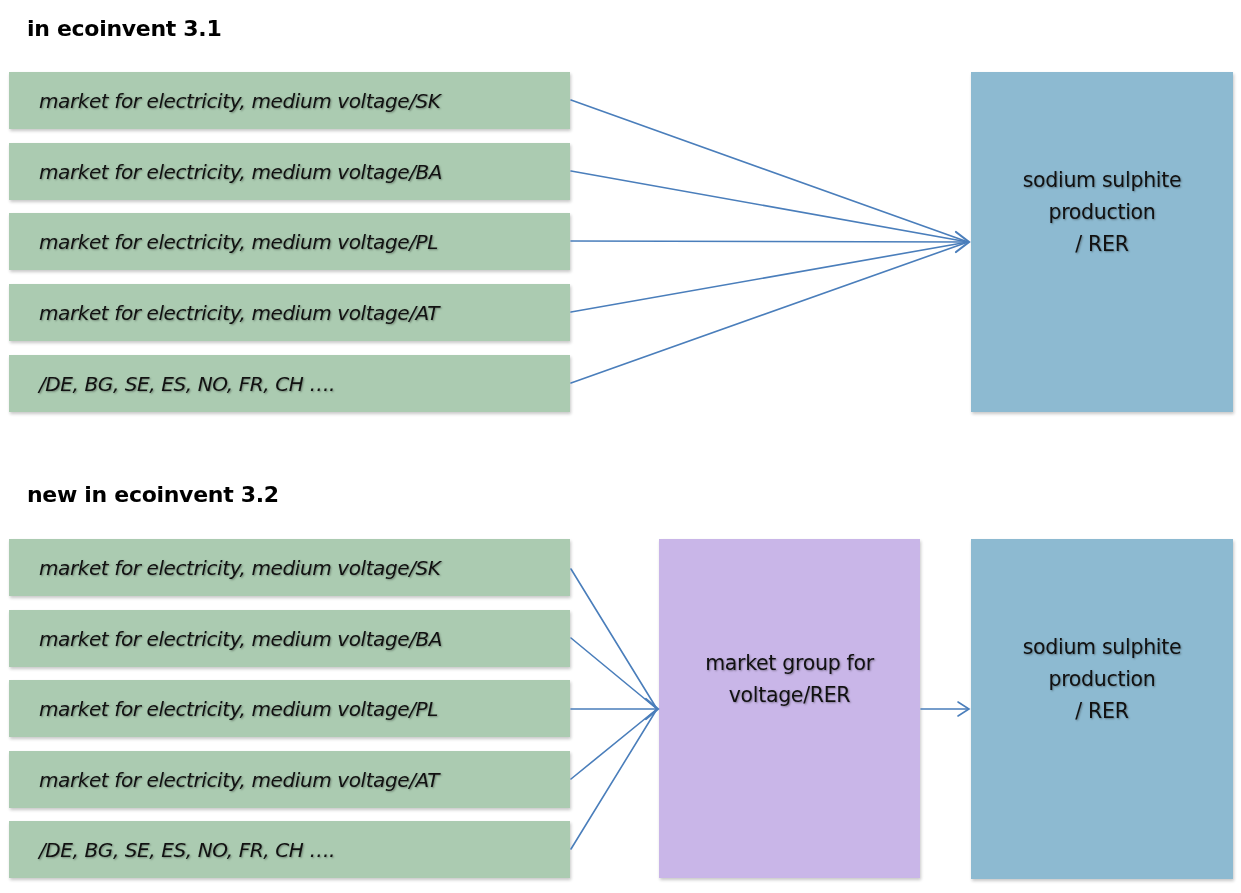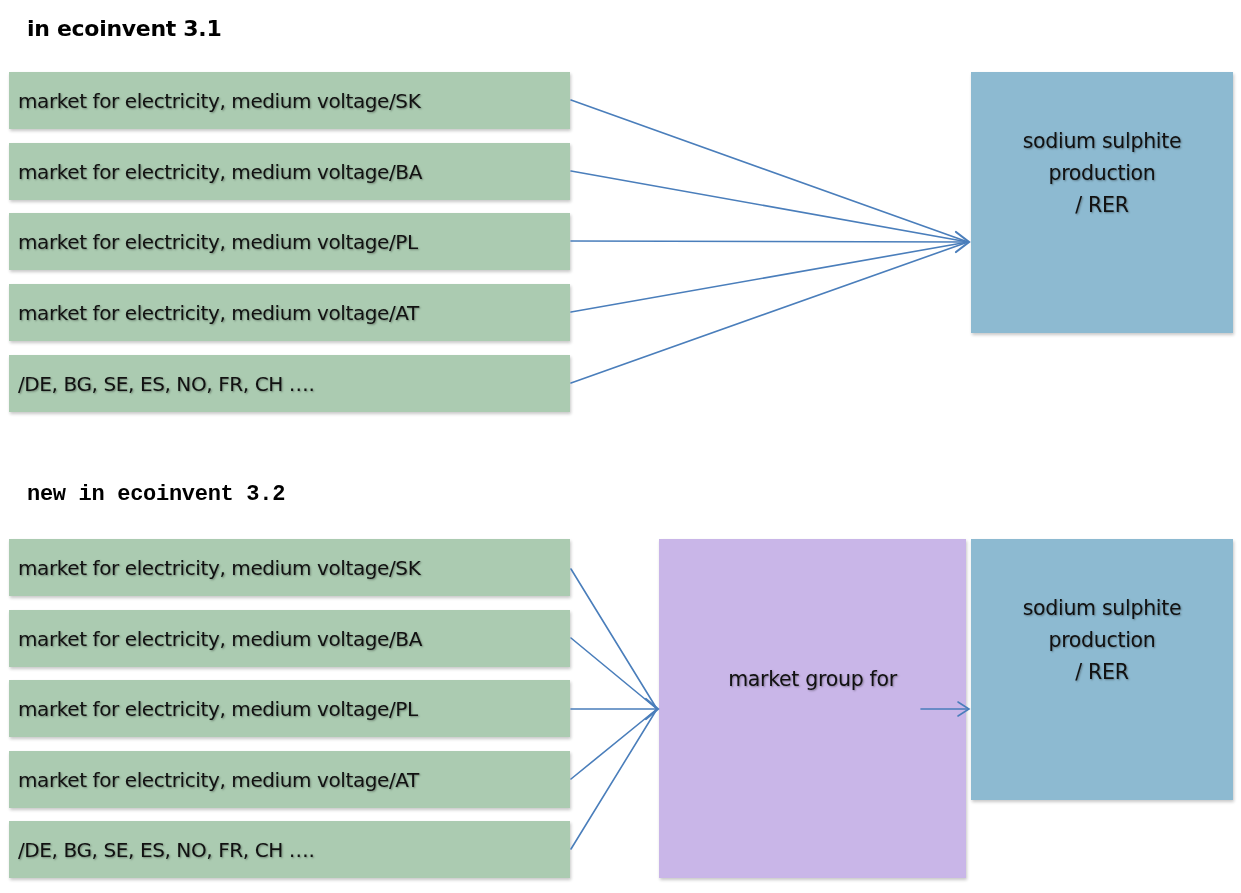--- a/index.html
+++ b/index.html
@@ -1,28 +1,28 @@
 <!DOCTYPE html>
 <html><head>
   <meta charset="utf-8">
   <style>
     html, body { margin: 0; padding: 0; background: #ffffff; }
     body { width: 1241px; height: 893px; position: relative; overflow: hidden;
            font-family: "DejaVu Sans", sans-serif; }
     .heading { position: absolute; left: 27px; font-weight: bold; font-size: 22px; color: #000; letter-spacing: -0.3px; }
     .green { position: absolute; left: 9px; width: 561px; height: 57px; background: #abcbb1;
              box-shadow: 1px 2px 3px rgba(0,0,0,0.22); display: flex; align-items: center;
-             box-sizing: border-box; padding-left: 9px; font-size: 20px; color: #111;
-             text-shadow: 1px 1px 2px rgba(0,0,0,0.35); letter-spacing: -0.4px; white-space: nowrap; }
+             box-sizing: border-box; padding-left: 30px; font-size: 20px; color: #111;
+             text-shadow: 1px 1px 2px rgba(0,0,0,0.35); letter-spacing: -0.4px; white-space: nowrap; font-style: italic; }
     .big { position: absolute; display: flex; align-items: center; justify-content: center; text-align: center;
            font-size: 20.5px; line-height: 32px; color: #111; text-shadow: 1px 1px 2px rgba(0,0,0,0.35);
            box-shadow: 1px 2px 3px rgba(0,0,0,0.22); letter-spacing: -0.3px; }
     .big span { display: block; margin-top: -60px; }
-    .blue { background: #8dbad1; width: 262px; height: 261px; left: 971px; }
-    .purple { background: #c9b6e8; width: 307px; height: 339px; left: 659px; top: 539px; }
+    .blue { background: #8dbad1; width: 262px; height: 340px; left: 971px; }
+    .purple { background: #c9b6e8; width: 261px; height: 339px; left: 659px; top: 539px; }
     svg.arrows { position: absolute; left: 0; top: 0; }
   </style>
 </head>
 <body>
 
 <div class="heading" style="top:16px;">in ecoinvent 3.1</div>
 
 <div class="green" style="top:72px;">market for electricity, medium voltage/SK</div>
 <div class="green" style="top:143px;">market for electricity, medium voltage/BA</div>
 <div class="green" style="top:213px;">market for electricity, medium voltage/PL</div>
@@ -30,31 +30,32 @@
 <div class="green" style="top:355px;">/DE, BG, SE, ES, NO, FR, CH ….</div>
 
 <div class="big blue" style="top:72px;">
   <span>
     <span style="margin:0">sodium sulphite</span>
     <span style="margin:0">production</span>
     <span style="margin:0">/ RER</span>
   </span>
 </div>
 
-<div class="heading" style="top:482px;font-family:Liberation Mono, monospace;">new in ecoinvent 3.2</div>
+<div class="heading" style="top:482px;">new in ecoinvent 3.2</div>
 
 <div class="green" style="top:539px;">market for electricity, medium voltage/SK</div>
 <div class="green" style="top:610px;">market for electricity, medium voltage/BA</div>
 <div class="green" style="top:680px;">market for electricity, medium voltage/PL</div>
 <div class="green" style="top:751px;">market for electricity, medium voltage/AT</div>
 <div class="green" style="top:821px;">/DE, BG, SE, ES, NO, FR, CH ….</div>
 
 <div class="big purple">
   <span>
     <span style="margin:0">market group for</span>
+    <span style="margin:0">voltage/RER</span>
   </span>
 </div>
 
 <div class="big blue" style="top:539px;">
   <span>
     <span style="margin:0">sodium sulphite</span>
     <span style="margin:0">production</span>
     <span style="margin:0">/ RER</span>
   </span>
 </div>

